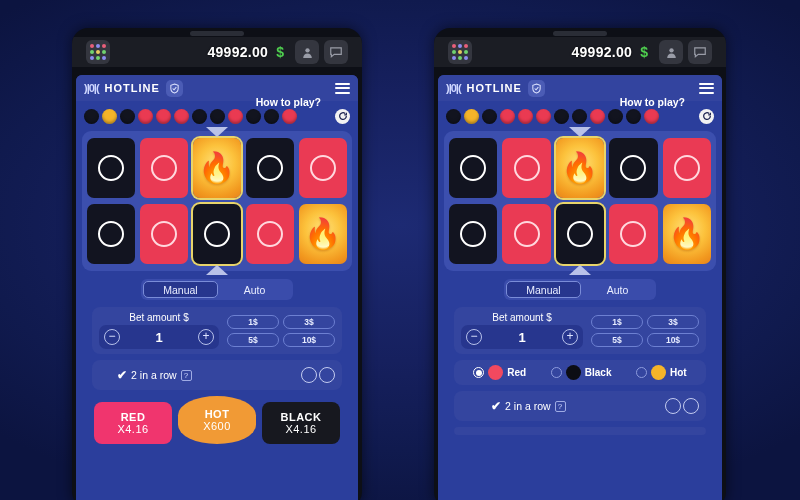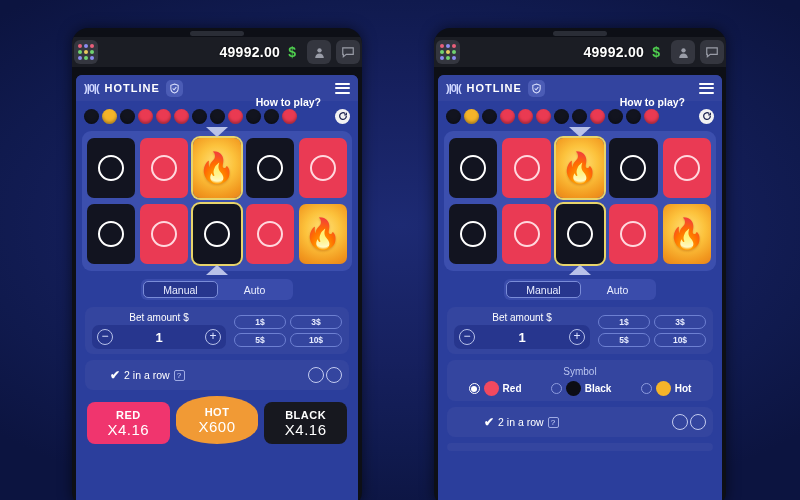--- a/index.html
+++ b/index.html
@@ -20,21 +20,21 @@
   #phone-left{left:72px;top:28px;width:290px;height:480px;}
   #phone-right{left:434px;top:28px;width:292px;height:480px;}
   .notch{
     position:absolute;top:3px;left:50%;transform:translateX(-50%);
     width:54px;height:5px;border-radius:3px;background:#2a2d36;
   }
   .statusbar{
     position:relative;height:30px;margin-top:9px;
     background:#1b1d24;
     display:flex;align-items:center;
-    padding:0 2px;gap:5px;
+    padding:0 14px;gap:5px;
   }
   .sb-grid{
     width:24px;height:24px;border-radius:6px;background:#34363f;
     display:grid;grid-template-columns:repeat(3,1fr);grid-template-rows:repeat(3,1fr);
     padding:4px;box-sizing:border-box;gap:2px;
   }
   .sb-grid i{border-radius:50%;display:block;}
   .balance-box{
     flex:1;height:22px;display:flex;align-items:center;justify-content:flex-end;
     gap:8px;padding-right:6px;
@@ -101,21 +101,21 @@
   }
   .card.black{background:#121420;}
   .card.red{background:#ea3a54;}
   .card.hot{background:radial-gradient(circle at 50% 42%, #ffe27a 0%, #fcc23c 42%, #f2991f 78%, #e8821a 100%);}
   .card.sel{box-shadow:0 0 0 2px #e8d46a;}
   .ring{
     width:26px;height:26px;border-radius:50%;border:2.5px solid #ffffff;box-sizing:border-box;
   }
   .card.red .ring{border-color:#ffd8de;}
   .flame{font-size:30px;line-height:1;filter:drop-shadow(0 1px 1px rgba(160,60,0,.35));}
-  .controls{padding:8px 9px 0;}
+  .controls{padding:8px 16px 0;}
   .tabs{
     width:152px;margin:0 auto 7px;height:21px;background:#3a4cab;border-radius:6px;
     display:flex;padding:2px;box-sizing:border-box;
   }
   .tab{
     flex:1;display:flex;align-items:center;justify-content:center;
     color:#e9edff;font-size:10.5px;border-radius:5px;
   }
   .tab.active{background:#27368e;border:1px solid #7a8cd8;box-sizing:border-box;}
   .panel{
@@ -168,21 +168,21 @@
   .ocircles span{width:16px;height:16px;border-radius:50%;border:1.5px solid #c3cbf0;box-sizing:border-box;display:block;}
   .betbtns{display:flex;gap:6px;align-items:flex-end;justify-content:space-between;padding:0 2px;}
   .bbtn{
     flex:1;border-radius:8px;display:flex;flex-direction:column;align-items:center;
     justify-content:center;height:42px;
   }
   .bbtn.red{background:#f0356e;}
   .bbtn.hot{background:#f19a35;border-radius:50%/40%;height:48px;}
   .bbtn.black{background:#17181f;}
   .bbtn b{color:#fff;font-size:11px;letter-spacing:.5px;}
-  .bbtn s{color:#fff;font-size:15px;text-decoration:none;letter-spacing:.5px;}
+  .bbtn s{color:#fff;font-size:11px;text-decoration:none;letter-spacing:.5px;}
 </style>
 </head>
 <body>
 
 <div class="phone" id="phone-left">
   <div class="notch"></div>
 
   <div class="statusbar">
     <div class="sb-grid">
       <i style="background:#e85f7a"></i>
@@ -479,21 +479,20 @@
           <div class="chips">
             <span class="chip">1$</span>
             <span class="chip">3$</span>
             <span class="chip">5$</span>
             <span class="chip">10$</span>
           </div>
         </div>
       </div>
 
       <div class="panel">
-        <div class="symbol-title">Symbol</div>
         <div class="symrow">
           <div class="symopt">
             <span class="radio on">
                 <i></i>
               </span>
             <span class="swatch sw-red"></span>
             <span class="symlabel">Red</span>
           </div>
           <div class="symopt">
             <span class="radio"></span>

